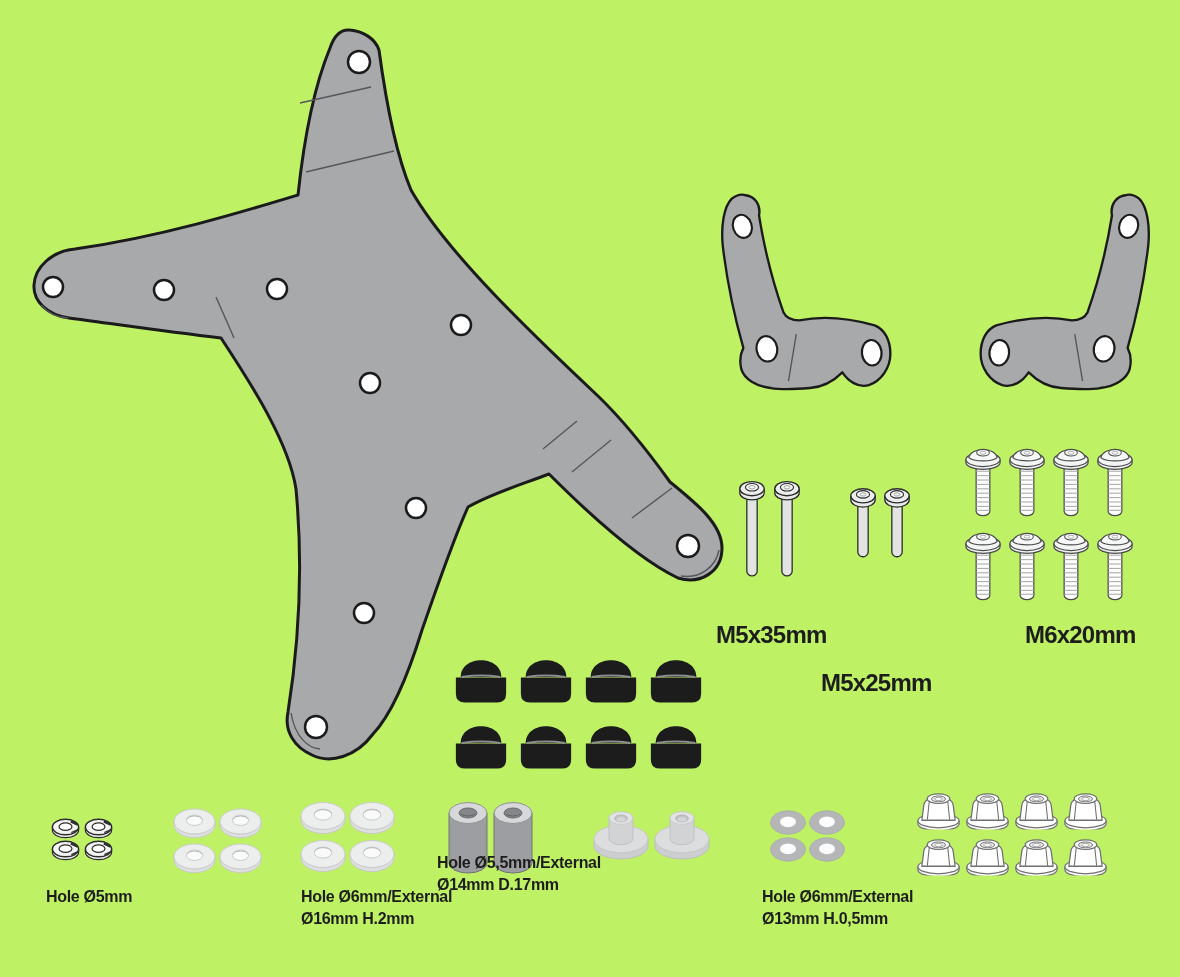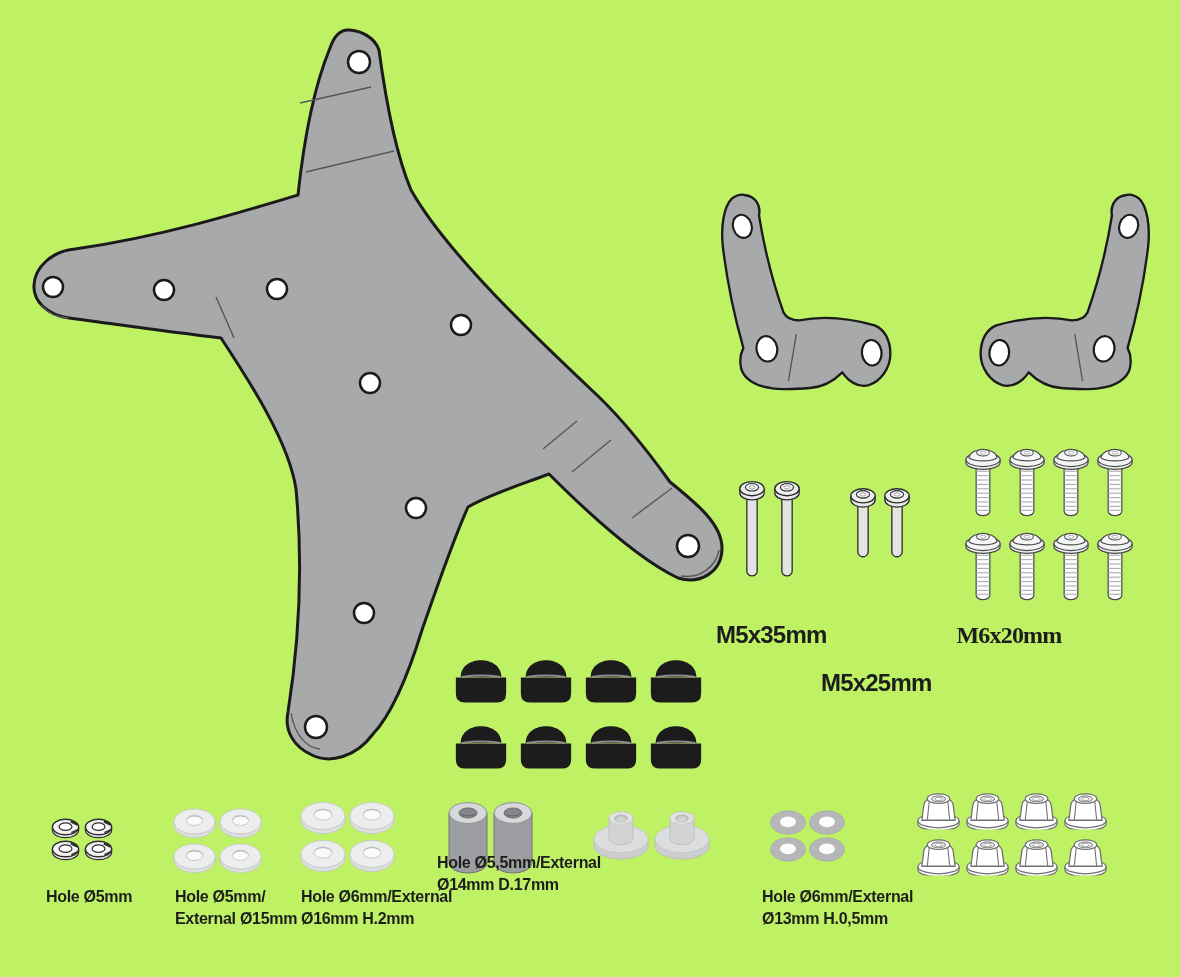--- a/index.html
+++ b/index.html
@@ -29,21 +29,21 @@
 
   #wsplit-group { left:50px;  top:816px; grid-template-columns:repeat(2,33px); grid-auto-rows:22px; }
   #w15-group    { left:172px; top:806px; grid-template-columns:repeat(2,46px); grid-auto-rows:35px; }
   #w16-group    { left:299px; top:799px; grid-template-columns:repeat(2,49px); grid-auto-rows:38px; }
   #sp14-group   { left:447px; top:801px; gap:3px; }
   #tophat-group { left:592px; top:806px; gap:3px; }
   #w13-group    { left:769px; top:809px; grid-template-columns:repeat(2,39px); grid-auto-rows:27px; }
 
   #lab-m5x35 { left:716px; top:622px; }
   #lab-m5x25 { left:821px; top:622px;margin-top:48px; }
-  #lab-m6x20 { left:954px; top:622px;font-family:Liberation Serif, serif; }
+  #lab-m6x20 { left:1025px; top:622px; }
   #lab-wsplit { left:46px;  top:886px; }
   #lab-w15    { left:175px; top:886px; }
   #lab-w16    { left:301px; top:886px; }
   #lab-sp14   { left:437px; top:852px; }
   #lab-w13    { left:762px; top:886px; }
 </style>
 </head>
 <body>
 
 <div class="canvas">
@@ -360,22 +360,20 @@
       <svg width="38" height="28" viewBox="0 0 38 28">
         <use href="#sym-w13"></use>
       </svg>
     </div>
 
   <div id="lab-m5x35" class="label bolt-label">M5x35mm</div>
   <div id="lab-m5x25" class="label bolt-label">M5x25mm</div>
   <div id="lab-m6x20" class="label bolt-label">M6x20mm</div>
 
   <div id="lab-wsplit" class="label part-label">Hole Ø5mm</div>
-  <div id="lab-w15" class="label part-label">Hole Ø5mm/
-External Ø15mm</div>
   <div id="lab-w16" class="label part-label">Hole Ø6mm/External
 Ø16mm H.2mm</div>
   <div id="lab-sp14" class="label part-label">Hole Ø5,5mm/External
 Ø14mm D.17mm</div>
   <div id="lab-w13" class="label part-label">Hole Ø6mm/External
 Ø13mm H.0,5mm</div>
 
 </div>
 
 </body></html>

